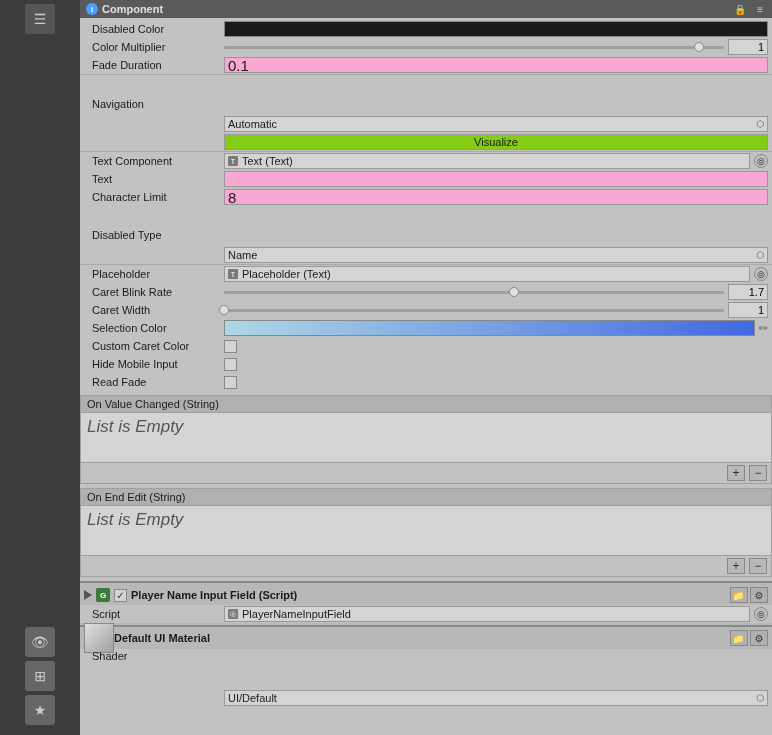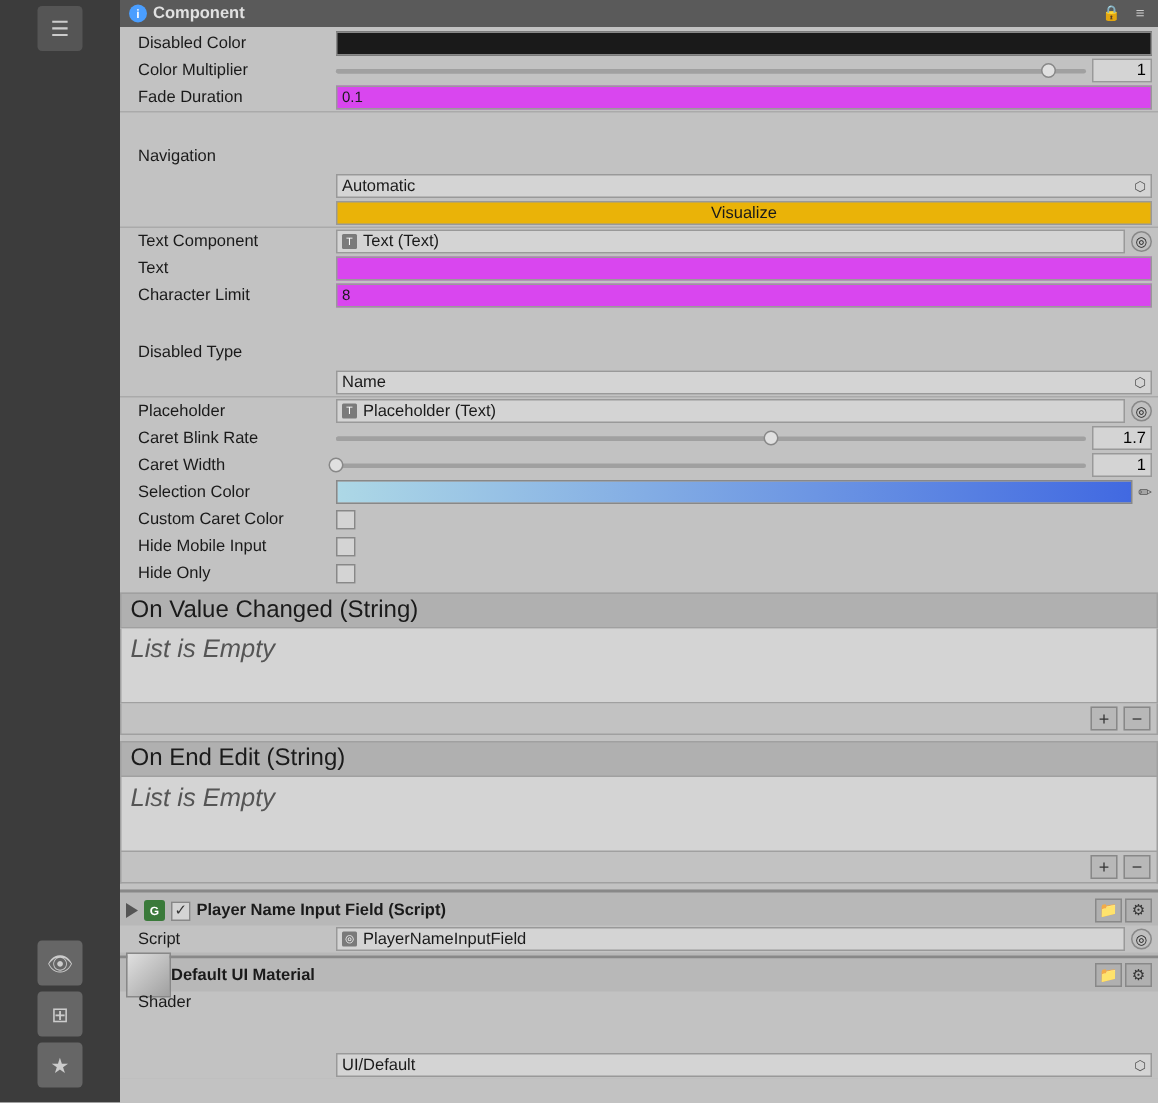--- a/index.html
+++ b/index.html
@@ -126,23 +126,23 @@
     .field-control {
       flex: 1;
       display: flex;
       align-items: center;
       gap: 4px;
     }
 
     .text-input {
       flex: 1;
       height: 16px;
-      background: #d946ef;
+      background: #f9a8d4;
       border: 1px solid #999;
-      font-size: 10px;
+      font-size: 15px;
       padding: 0 3px;
       color: #1a1a1a;
     }
 
     .dropdown-input {
       flex: 1;
       height: 16px;
       background: #d4d4d4;
       border: 1px solid #999;
       font-size: 11px;
@@ -266,21 +266,21 @@
 
     .event-section {
       background: #c2c2c2;
       margin: 4px 0;
     }
 
     .event-header {
       background: #b0b0b0;
       border: 1px solid #a0a0a0;
       padding: 2px 6px;
-      font-size: 16px;
+      font-size: 11px;
       font-weight: normal;
     }
 
     .event-body {
       background: #d4d4d4;
       border: 1px solid #a0a0a0;
       border-top: none;
       min-height: 50px;
       padding: 4px 6px;
     }
@@ -437,21 +437,21 @@
 
     .divider {
       height: 1px;
       background: #aaaaaa;
       margin: 0;
     }
 
     .visualize-btn {
       flex: 1;
       height: 16px;
-      background: #eab308;
+      background: #84cc16;
       border: 1px solid #999;
       font-size: 11px;
       display: flex;
       align-items: center;
       justify-content: center;
       cursor: pointer;
     }
 
     ::-webkit-scrollbar { width: 10px; }
     ::-webkit-scrollbar-track { background: #c2c2c2; }
@@ -625,21 +625,21 @@
     </div>
 
     <div class="field-row">
       <span class="field-label">Hide Mobile Input</span>
       <div class="field-control">
         <div class="checkbox"></div>
       </div>
     </div>
 
     <div class="field-row">
-      <span class="field-label">Hide Only</span>
+      <span class="field-label">Read Fade</span>
       <div class="field-control">
         <div class="checkbox"></div>
       </div>
     </div>
 
     <div class="event-section">
       <div class="event-header">
         <span>On Value Changed (String)</span>
       </div>
       <div class="event-body">

